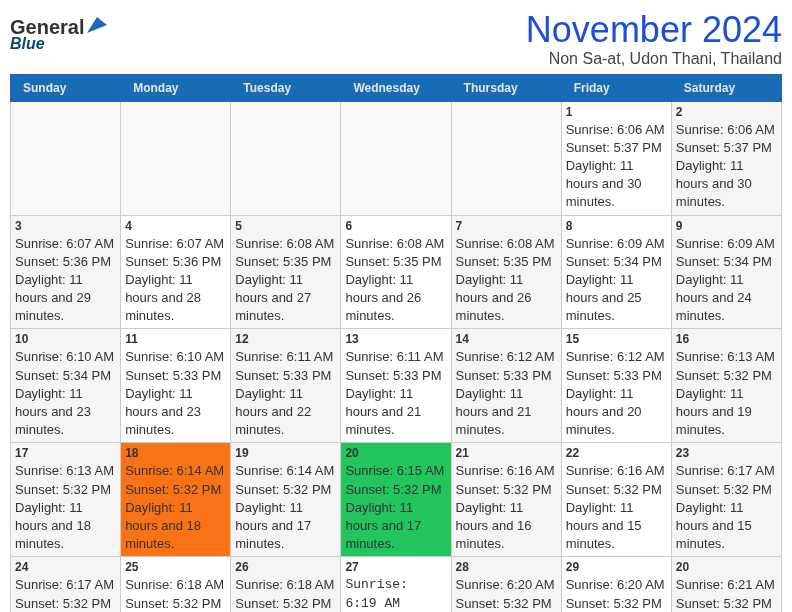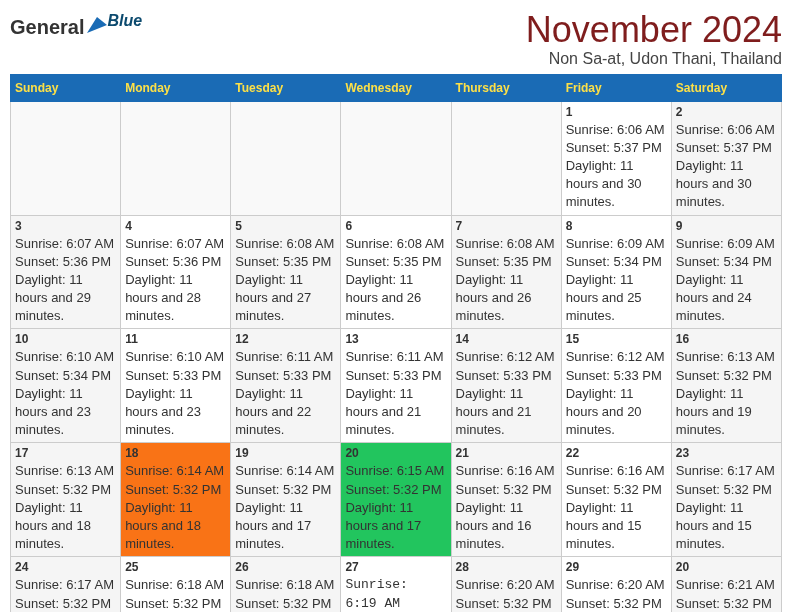--- a/index.html
+++ b/index.html
@@ -11,52 +11,52 @@
       padding: 10px;
     }
     .header {
       display: flex;
       align-items: flex-start;
       justify-content: space-between;
       margin-bottom: 6px;
     }
     .logo {
       display: flex;
-      flex-direction: row;
+      flex-direction: column;
       align-items: flex-start;
       margin-top: 6px;
     }
     .logo-row {
       display: flex;
       align-items: center;
     }
     .title-section {
       text-align: right;
     }
     .month-title {
       font-size: 36px;
       font-weight: normal;
-      color: #7f1d1d;
+      color: #1d4ed8;
       line-height: 1.1;
     }
     .location-title {
       font-size: 16px;
       color: #444;
     }
     .calendar {
       width: 100%;
       border-collapse: collapse;
       border: 1px solid #ccc;
     }
     .calendar th {
       background: #1a6bb5;
-      color: #fde047;
+      color: #e5e5e5;
       font-size: 12px;
       font-weight: bold;
-      padding: 6px 4px;
+      padding: 6px 12px;
       border: 1px solid #1a6bb5;
       text-align: left;
     }
     .calendar td {
       width: calc(100% / 7);
       vertical-align: top;
       border: 1px solid #ccc;
       padding: 3px 4px;
       font-size: 9.5px;
       color: #333;

